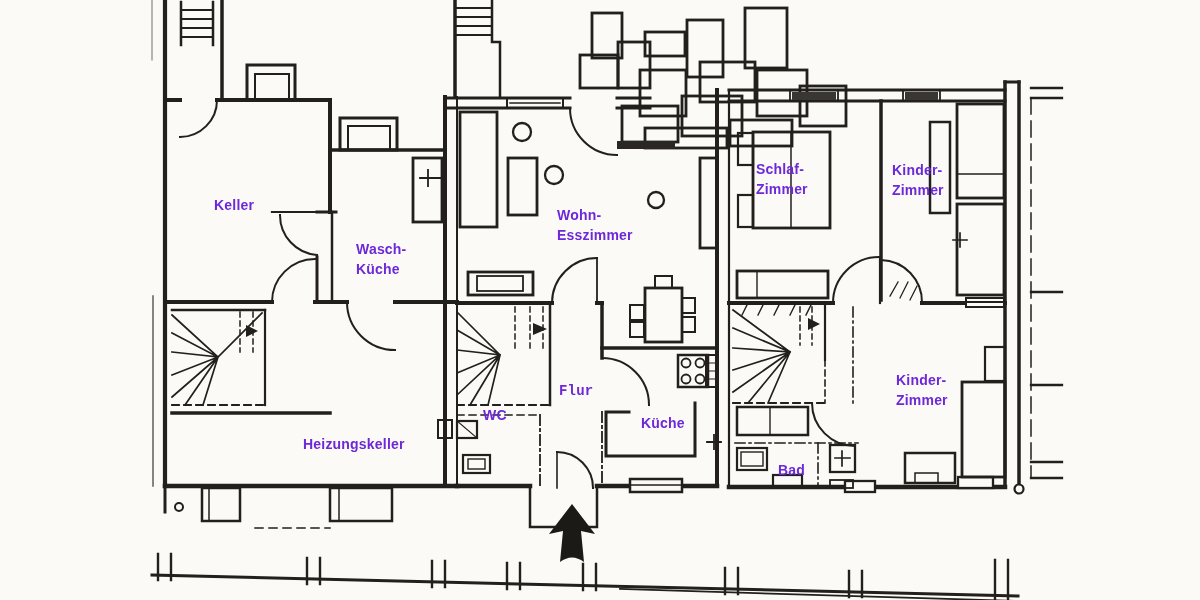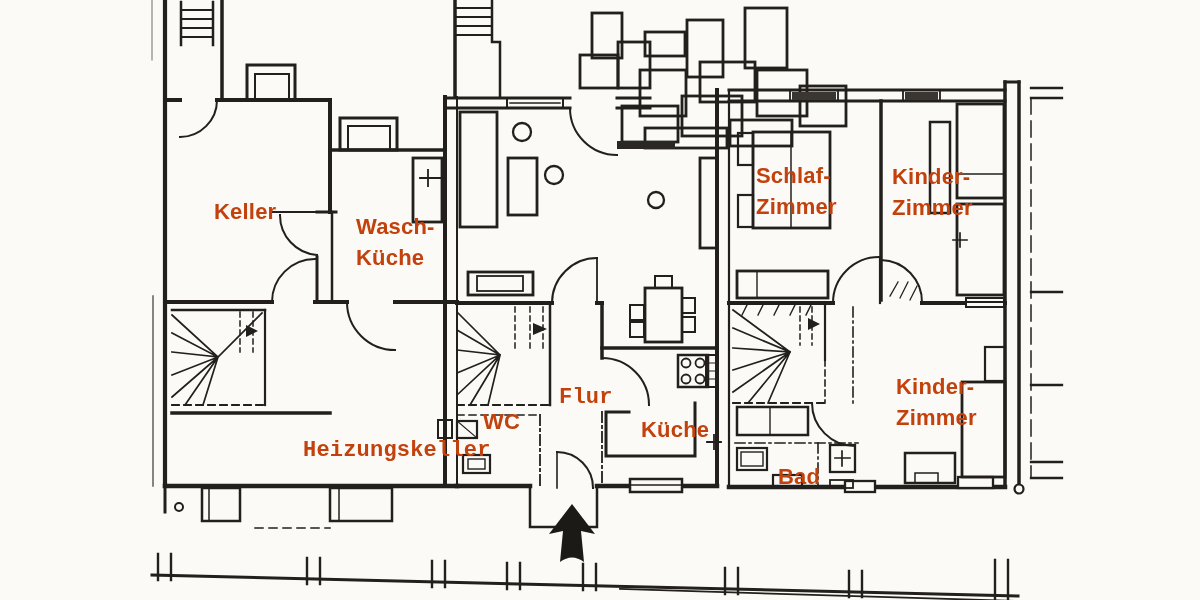--- a/index.html
+++ b/index.html
@@ -1,21 +1,21 @@
 <!DOCTYPE html>
 <html><head>
 <meta charset="utf-8">
 <style>
   html,body{margin:0;padding:0;background:#e8e6e2;}
   .page{position:relative;width:1200px;height:600px;background:#fbfaf7;overflow:hidden;
         font-family:"Liberation Sans","DejaVu Sans",sans-serif;}
   svg{position:absolute;left:0;top:0;}
   svg *{vector-effect:none;}
   .ink{stroke:#221f1c;fill:none;stroke-linecap:square;}
-  .room-label{position:absolute;color:#c2410c;font-weight:bold;font-size:22px;
+  .room-label{position:absolute;color:#6d28d9;font-weight:bold;font-size:14px;
               line-height:1.42;white-space:pre-line;letter-spacing:.2px;}
 </style>
 </head>
 <body>
 
 <div class="page">
 
 <svg width="1200" height="600" viewBox="0 0 1200 600">
 
   <g class="ink">
@@ -293,27 +293,29 @@
     <path d="M432,561 V587 M445,561 V587" stroke-width="2.4"></path>
     <path d="M507,563 V589 M520,563 V589" stroke-width="2.4"></path>
     <path d="M583,564 V590 M596,564 V590" stroke-width="2.4"></path>
     <path d="M725,568 V594 M738,568 V594" stroke-width="2.4"></path>
     <path d="M849,571 V597 M862,571 V597" stroke-width="2.4"></path>
     <path d="M995,560 V600 M1008,560 V600" stroke-width="2.4"></path>
   </g>
 </svg>
 
 <div class="room-label" style="left:214px;top:196px;">Keller</div>
-<div class="room-label" style="left:356px;top:211px;">Wasch-
+<div class="room-label" style="left:356px;top:240px;">Wasch-
 Küche</div>
+<div class="room-label" style="left:557px;top:206px;">Wohn-
+Esszimmer</div>
 <div class="room-label" style="left:756px;top:160px;">Schlaf-
 Zimmer</div>
 <div class="room-label" style="left:892px;top:161px;">Kinder-
 Zimmer</div>
 <div class="room-label" style="left:559px;top:382px;font-family:Liberation Mono, monospace;">Flur</div>
 <div class="room-label" style="left:483px;top:406px;">WC</div>
 <div class="room-label" style="left:641px;top:414px;">Küche</div>
 <div class="room-label" style="left:778px;top:461px;">Bad</div>
-<div class="room-label" style="left:303px;top:435px;font-family:Liberation Mono, monospace;">Heizungskeller</div>
+<div class="room-label" style="left:303px;top:435px;">Heizungskeller</div>
 <div class="room-label" style="left:896px;top:371px;">Kinder-
 Zimmer</div>
 
 </div>
 
 </body></html>

